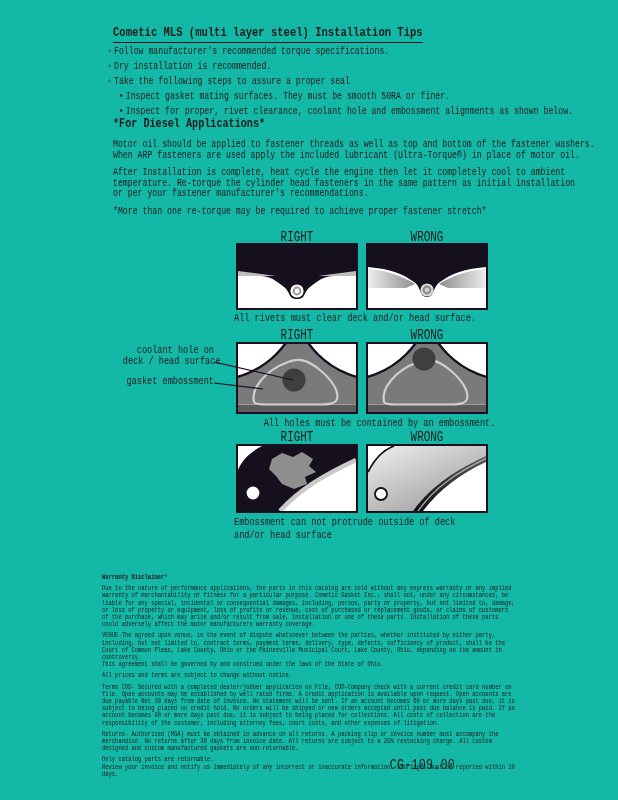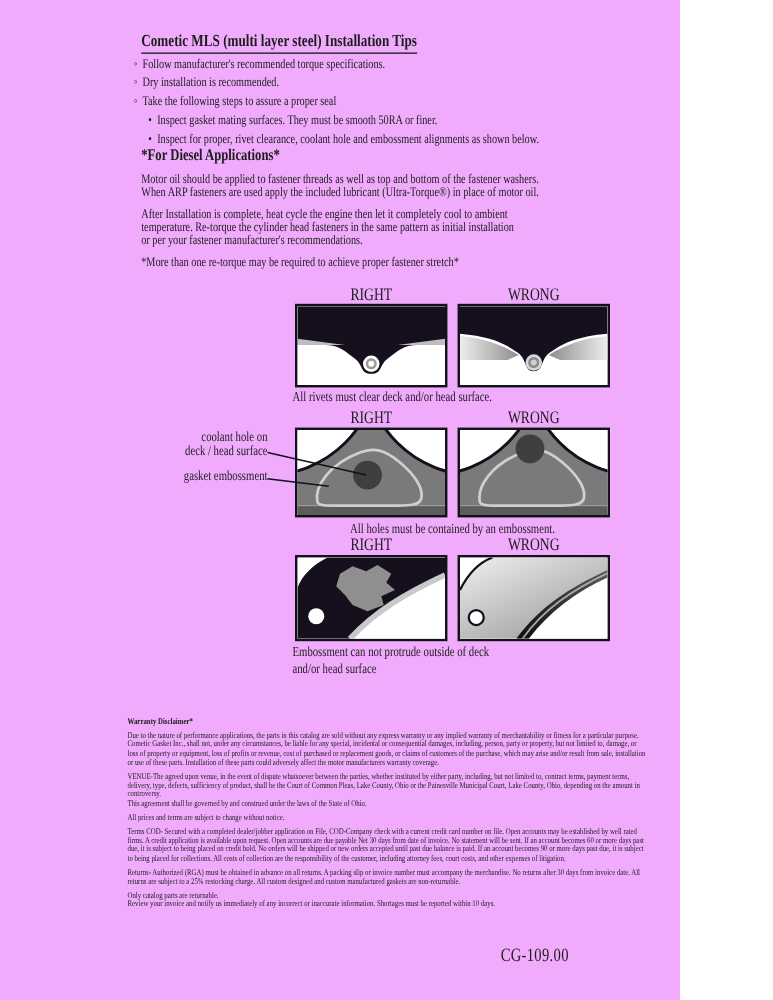--- a/index.html
+++ b/index.html
@@ -1,18 +1,18 @@
 <!DOCTYPE html>
 <html><head>
 <meta charset="utf-8">
 <style>
   html,body{margin:0;padding:0;background:#ffffff;}
   #page{
-    position:relative;width:544px;height:800px;background:#f0abfc;
-    font-family:Liberation Serif, serif;color:#1c1c1c;overflow:hidden;
+    position:relative;width:618px;height:800px;background:#14b8a6;
+    font-family:Liberation Mono, monospace;color:#1c1c1c;overflow:hidden;
   }
   .abs{position:absolute;}
   
   .cond{transform:scaleX(0.78);transform-origin:0 0;}
   .cond.center{transform-origin:50% 0;}
   .cond.right{transform-origin:100% 0;}
 
   .title{font-size:13.5px;font-weight:bold;line-height:14px;white-space:nowrap;}
   .title .tspan{display:inline-block;border-bottom:1.6px solid #111;padding-bottom:2px;}
 

